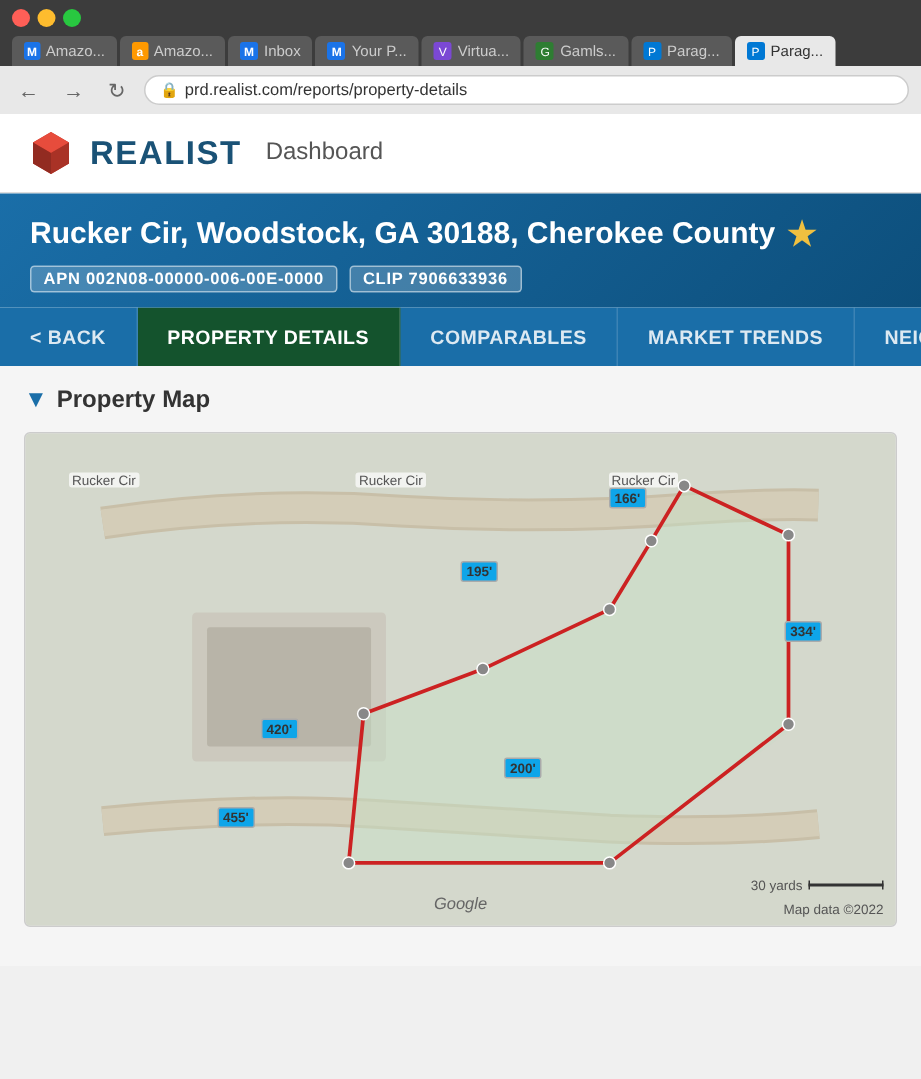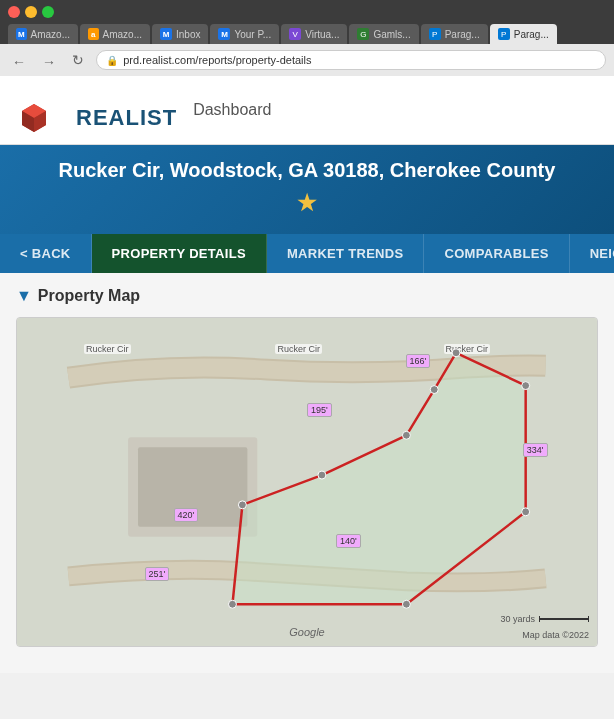--- a/index.html
+++ b/index.html
@@ -25,28 +25,28 @@
     .nav-btn { background: none; border: none; color: #666; cursor: pointer; font-size: 14px; padding: 2px 4px; }
     .nav-btn:disabled { color: #aaa; }
     .url-bar { flex: 1; background: white; border: 1px solid #ccc; border-radius: 12px; padding: 3px 10px; font-size: 11px; color: #333; display: flex; align-items: center; gap: 4px; }
     .lock-icon { color: #666; font-size: 10px; }
 
     
     .app { background: white; }
 
     
     .app-header { display: flex; align-items: center; padding: 8px 16px; border-bottom: 1px solid #ddd; gap: 16px; }
-    .logo-area { display: flex; align-items: center; gap: 24px; margin-top: 16px; }
+    .logo-area { display: flex; align-items: center; gap: 8px; }
     .logo-cube { width: 36px; height: 36px; }
     .brand-name { font-size: 22px; font-weight: bold; color: #1a5276; letter-spacing: 1px; }
     .dashboard-label { font-size: 16px; color: #555; }
 
     
     .property-banner { background: linear-gradient(135deg, #1a6ea8, #0d4f7c); color: white; padding: 14px 20px 10px; }
-    .property-address { font-size: 20px; font-weight: bold; margin-bottom: 8px; display: flex; align-items: center; gap: 8px; flex-direction: column; }
+    .property-address { font-size: 20px; font-weight: bold; margin-bottom: 8px; display: flex; align-items: center; gap: 8px; }
     .star-icon { color: #f0c040; font-size: 22px; }
     .property-badges { display: flex; gap: 8px; flex-wrap: wrap; }
     .badge { background: rgba(255,255,255,0.2); border: 1px solid rgba(255,255,255,0.5); border-radius: 3px; padding: 2px 8px; font-size: 11px; color: white; font-weight: 600; letter-spacing: 0.5px; }
 
     
     .nav-tabs { background: #1a6ea8; display: flex; overflow: hidden; }
     .nav-tab { padding: 12px 20px; color: rgba(255,255,255,0.85); font-size: 13px; font-weight: 700; cursor: pointer; white-space: nowrap; border-right: 1px solid rgba(255,255,255,0.15); letter-spacing: 0.3px; text-align: center; }
     .nav-tab.active { background: #14532d; color: white; }
     .nav-tab.back { display: flex; align-items: center; gap: 4px; }
 
@@ -55,37 +55,37 @@
 
     
     .section-header { display: flex; align-items: center; gap: 6px; margin-bottom: 12px; }
     .section-toggle { color: #1a6ea8; font-size: 16px; cursor: pointer; }
     .section-title { font-size: 16px; font-weight: bold; color: #333; }
 
     .map-container { background: #e8eae0; border: 1px solid #ccc; border-radius: 4px; position: relative; height: 330px; overflow: hidden; }
 
     
     .map-bg { width: 100%; height: 100%; position: relative; background: #d4d8cc; }
-    .road-label { position: absolute; font-size: 9px; color: #555; font-weight: 500; background: rgba(255,255,255,0.7); padding: 0 2px; border-radius: 2px; margin-left: 38px; }
+    .road-label { position: absolute; font-size: 9px; color: #555; font-weight: 500; background: rgba(255,255,255,0.7); padding: 0 2px; border-radius: 2px; }
 
     
     .map-svg { position: absolute; top: 0; left: 0; width: 100%; height: 100%; }
 
     
     .map-attribution { position: absolute; bottom: 6px; left: 50%; transform: translateX(-50%); text-align: right; }
     .google-logo { font-size: 11px; color: #666; font-style: italic; }
     .map-data { position: absolute; bottom: 6px; right: 8px; font-size: 9px; color: #555; margin-top: 12px; }
     .scale-bar { position: absolute; bottom: 22px; right: 8px; display: flex; align-items: center; gap: 4px; font-size: 9px; color: #555; }
     .scale-line { width: 50px; height: 2px; background: #333; position: relative; }
     .scale-line::before, .scale-line::after { content: ''; position: absolute; top: -2px; width: 1px; height: 6px; background: #333; }
     .scale-line::before { left: 0; }
     .scale-line::after { right: 0; }
 
     
-    .dim-label { position: absolute; background: #f0abfc; border: 1px solid #aaa; border-radius: 2px; font-size: 9px; color: #333; padding: 1px 3px; font-weight: 400; }
+    .dim-label { position: absolute; background: #0ea5e9; border: 1px solid #aaa; border-radius: 2px; font-size: 9px; color: #333; padding: 1px 3px; font-weight: 700; }
 
     
     .map-footnote { font-size: 11px; color: #555; margin-top: 8px; font-style: italic; }
   </style>
 </head>
 <body>
 
 <div class="browser-chrome">
   <div class="browser-traffic">
     <div class="browser-dot dot-red"></div>
@@ -152,27 +152,31 @@
       <div class="brand-name">REALIST</div>
     </div>
     <div class="dashboard-label">Dashboard</div>
   </div>
 
   <div class="property-banner">
     <div class="property-address">
       <span>Rucker Cir, Woodstock, GA 30188, Cherokee County</span>
       <span class="star-icon">★</span>
     </div>
+    <div class="property-badges">
+      <span class="badge">APN 002N08-00000-006-00E-0000</span>
+      <span class="badge">CLIP 7906633936</span>
+    </div>
   </div>
 
   <div class="nav-tabs">
     <div class="nav-tab back">&lt; BACK</div>
     <div class="nav-tab active">PROPERTY DETAILS</div>
+    <div class="nav-tab">COMPARABLES</div>
     <div class="nav-tab">MARKET TRENDS</div>
-    <div class="nav-tab">COMPARABLES</div>
     <div class="nav-tab">NEIGHB...</div>
   </div>
 
   <div class="main-content">
 
     <div class="section-header">
       <span class="section-toggle">▼</span>
       <span class="section-title">Property Map</span>
     </div>
 
@@ -206,22 +210,22 @@
           <circle cx="175" cy="188" r="4" fill="#888" stroke="white" stroke-width="1"></circle>
           <circle cx="255" cy="158" r="4" fill="#888" stroke="white" stroke-width="1"></circle>
           <circle cx="340" cy="118" r="4" fill="#888" stroke="white" stroke-width="1"></circle>
           <circle cx="368" cy="72" r="4" fill="#888" stroke="white" stroke-width="1"></circle>
         </svg>
 
         <div class="dim-label" style="left:67%;top:11%;">166'</div>
         <div class="dim-label" style="left:50%;top:26%;">195'</div>
         <div class="dim-label" style="left:81%;top:38%;margin-left:36px;">334'</div>
         <div class="dim-label" style="left:27%;top:58%;">420'</div>
-        <div class="dim-label" style="left:55%;top:66%;">140'</div>
-        <div class="dim-label" style="left:22%;top:76%;">251'</div>
+        <div class="dim-label" style="left:55%;top:66%;">200'</div>
+        <div class="dim-label" style="left:22%;top:76%;">455'</div>
 
         <div class="scale-bar">
           <span>30 yards</span>
           <div class="scale-line"></div>
         </div>
 
         <div class="map-attribution">
           <span class="google-logo">Google</span>
         </div>
         <div class="map-data">Map data ©2022</div>

